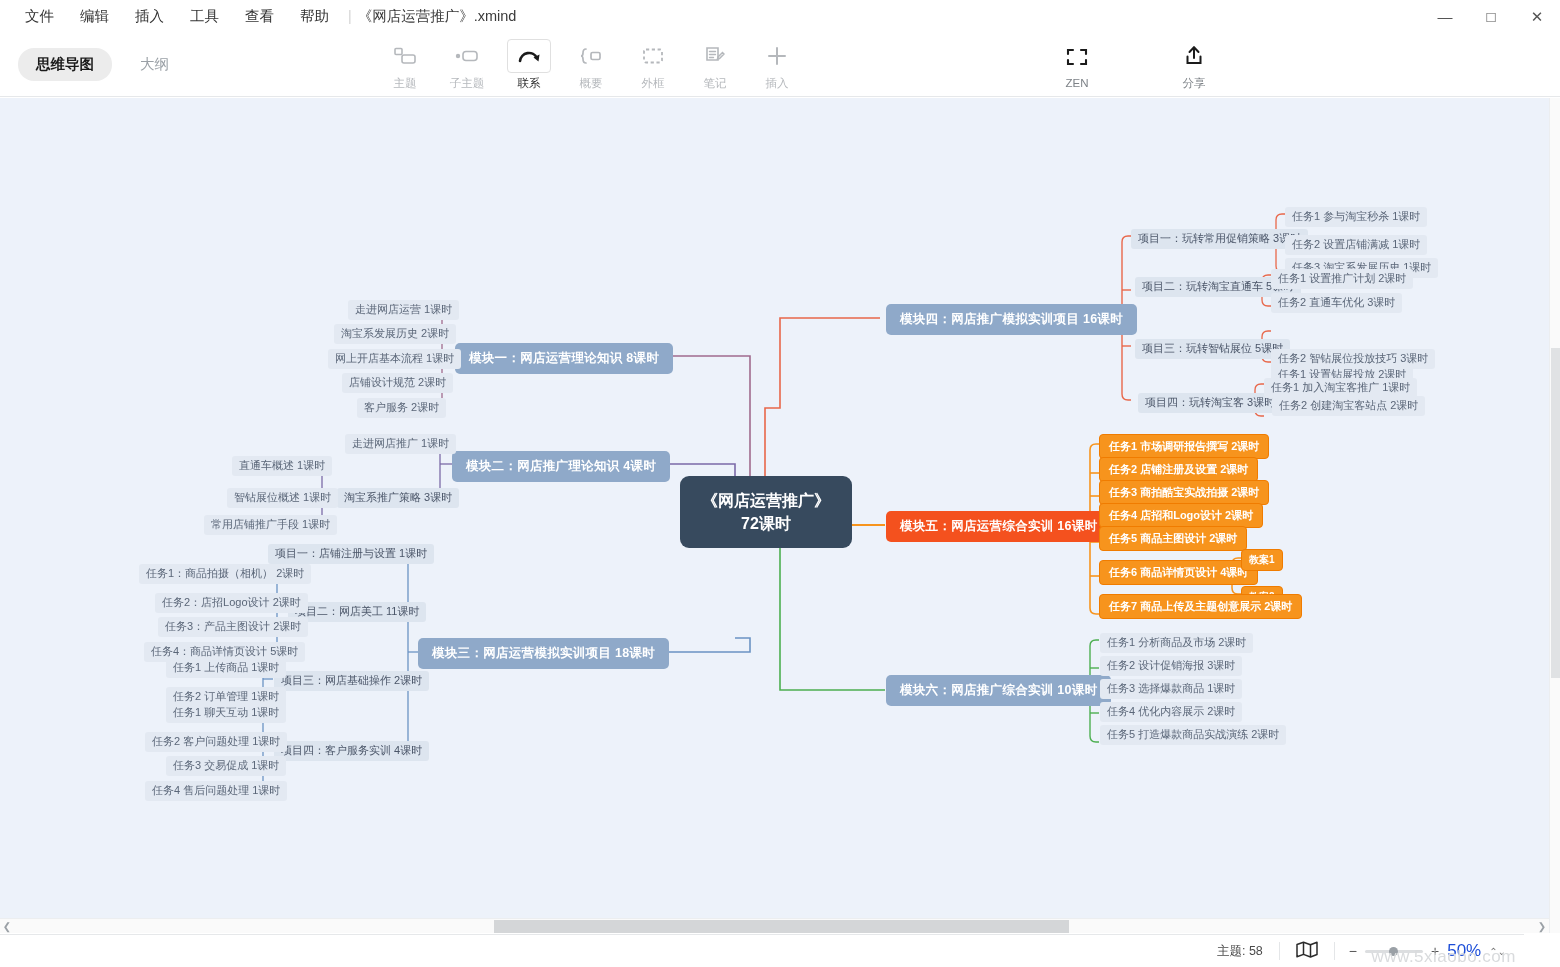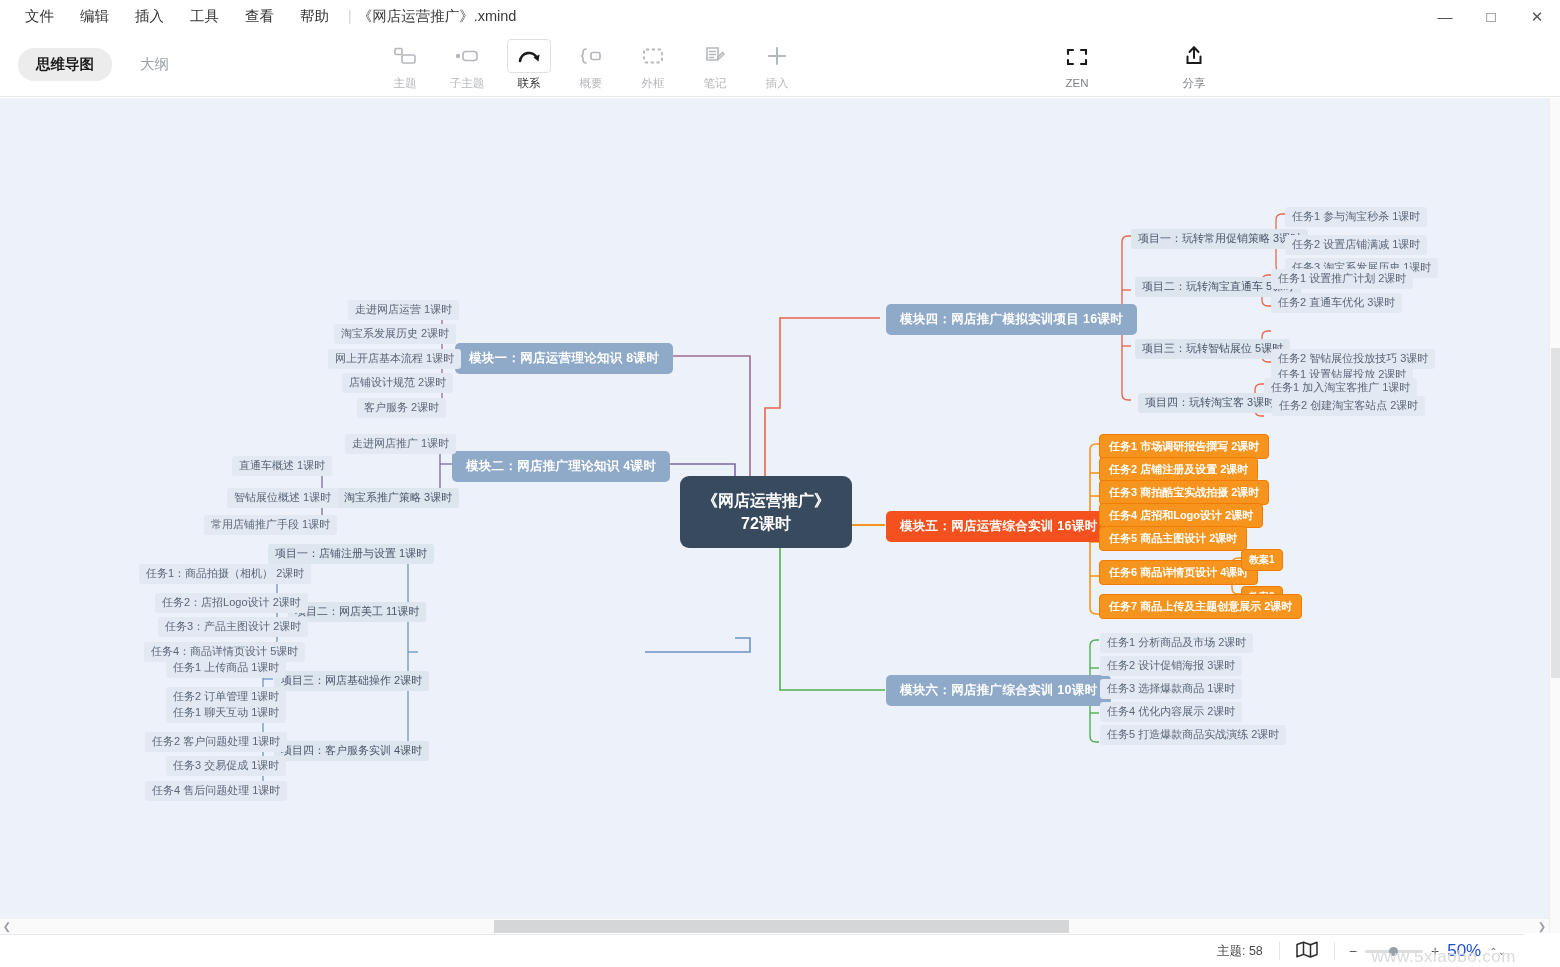--- a/index.html
+++ b/index.html
@@ -400,20 +400,21 @@
   <div class="node leaf" style="left:342px; top:275px;">店铺设计规范  2课时</div>
   <div class="node leaf" style="left:357px; top:300px;">客户服务  2课时</div>
 
   <div class="module blue" style="left:452px; top:353px;">模块二：网店推广理论知识  4课时</div>
   <div class="node leaf" style="left:345px; top:336px;">走进网店推广  1课时</div>
   <div class="node mid" style="left:337px; top:390px;">淘宝系推广策略  3课时</div>
   <div class="node leaf" style="left:232px; top:358px;">直通车概述  1课时</div>
   <div class="node leaf" style="left:227px; top:390px;">智钻展位概述  1课时</div>
   <div class="node leaf" style="left:204px; top:417px;">常用店铺推广手段  1课时</div>
 
+  <div class="module blue" style="left:418px; top:540px;">模块三：网店运营模拟实训项目  18课时</div>
   <div class="node mid" style="left:268px; top:446px;">项目一：店铺注册与设置  1课时</div>
   <div class="node mid" style="left:288px; top:504px;">项目二：网店美工  11课时</div>
   <div class="node mid" style="left:274px; top:573px;">项目三：网店基础操作  2课时</div>
   <div class="node mid" style="left:274px; top:643px;">项目四：客户服务实训  4课时</div>
   <div class="node leaf" style="left:139px; top:466px;">任务1：商品拍摄（相机）  2课时</div>
   <div class="node leaf" style="left:155px; top:495px;">任务2：店招Logo设计  2课时</div>
   <div class="node leaf" style="left:158px; top:519px;">任务3：产品主图设计  2课时</div>
   <div class="node leaf" style="left:144px; top:544px;">任务4：商品详情页设计  5课时</div>
   <div class="node leaf" style="left:166px; top:560px;">任务1 上传商品  1课时</div>
   <div class="node leaf" style="left:166px; top:589px;">任务2 订单管理  1课时</div>

